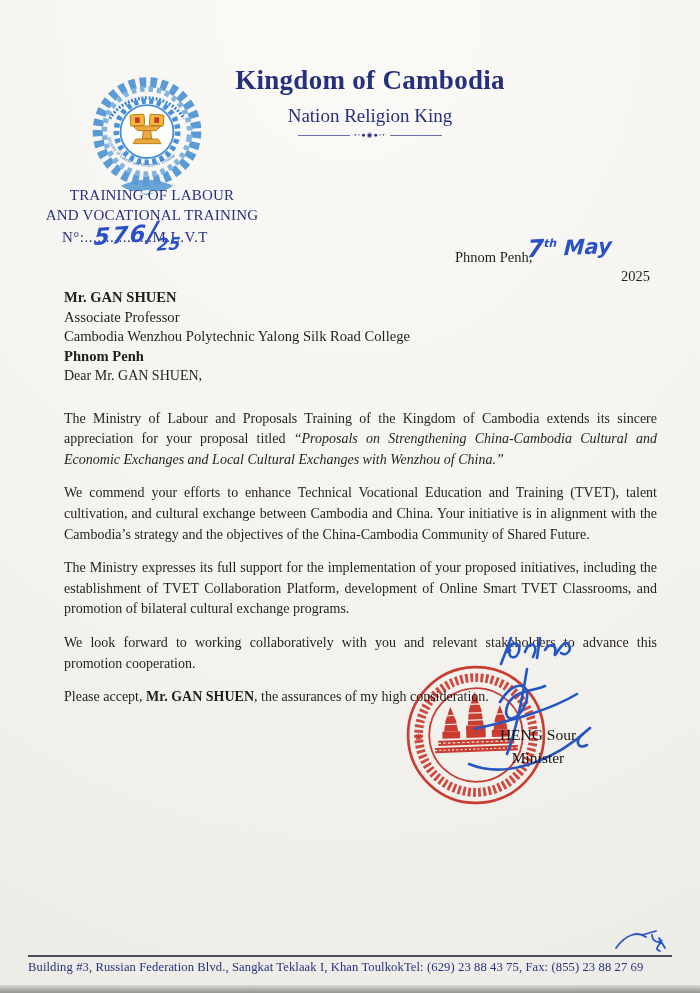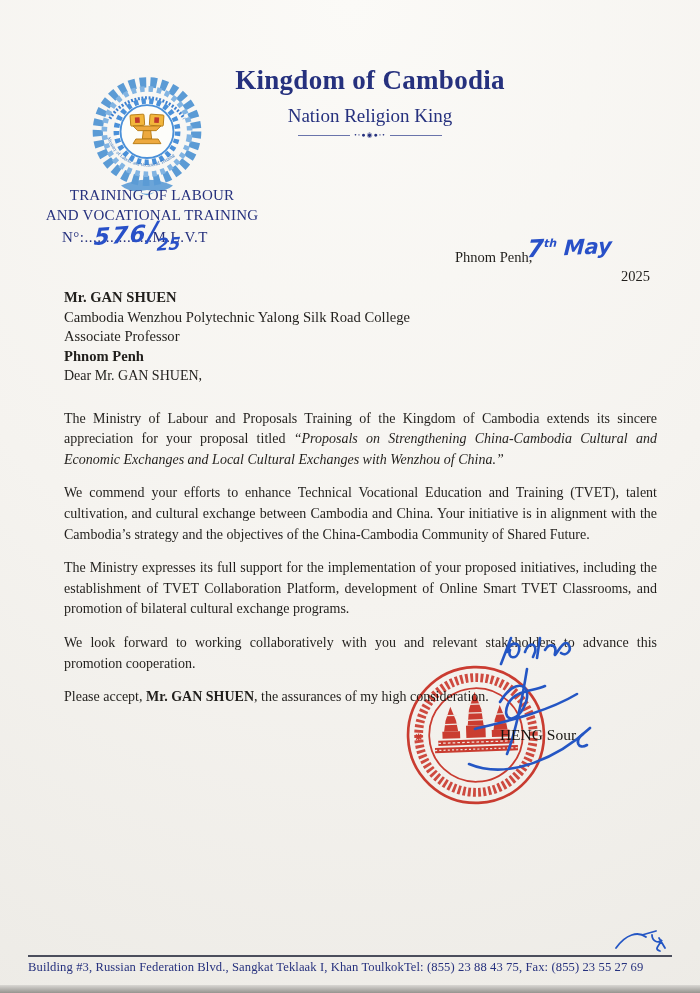--- a/index.html
+++ b/index.html
@@ -113,22 +113,22 @@
 
   <div class="ref-line"><span>N°:</span><span>......</span><span>..........</span><span>M.L.V.T</span></div>
   <div class="hand ref-hand"><span class="num-main">576</span><span class="num-slash">/</span><span class="num-sub">25</span></div>
 
   <div class="date-place">Phnom Penh,</div>
   <div class="hand date-hand"><span class="d-day">7</span><span class="d-ord">th</span><span class="d-month">May</span></div>
   <div class="date-year">2025</div>
 
   <div class="recipient">
     <div class="r-name">Mr. GAN SHUEN</div>
+    <div>Associate Professor</div>
     <div>Cambodia Wenzhou Polytechnic Yalong Silk Road College</div>
-    <div>Associate Professor</div>
     <div><span class="r-city">Phnom Penh</span></div>
   </div>
 
   <div class="letter-body">
     <div class="salutation">Dear Mr. GAN SHUEN,</div>
     <p><span>The Ministry of Labour and Proposals Training of the Kingdom of Cambodia extends its sincere appreciation for your proposal titled </span><span class="q-italic">“Proposals on Strengthening China-Cambodia Cultural and Economic Exchanges and Local Cultural Exchanges with Wenzhou of China.”</span></p>
     <p>We commend your efforts to enhance Technical Vocational Education and Training (TVET), talent cultivation, and cultural exchange between Cambodia and China. Your initiative is in alignment with the Cambodia’s strategy and the objectives of the China-Cambodia Community of Shared Future.</p>
     <p>The Ministry expresses its full support for the implementation of your proposed initiatives, including the establishment of TVET Collaboration Platform, development of Online Smart TVET Classrooms, and promotion of bilateral cultural exchange programs.</p>
     <p>We look forward to working collaboratively with you and relevant stakeholders to advance this promotion cooperation.</p>
     <p><span>Please accept, </span><span class="b-bold">Mr. GAN SHUEN</span><span>, the assurances of my high consideration.</span></p>
@@ -180,28 +180,29 @@
       <path d="M45,78 C60,52 80,60 69,83 C60,101 46,96 53,80 C60,66 76,68 90,62"></path>
       <path d="M72,45 C68,70 60,110 52,130"></path>
       <path d="M20,105 C52,97 92,88 122,70"></path>
       <path d="M14,140 C55,157 105,132 135,104"></path>
       <path d="M128,110 c-9,7 -5,16 4,11"></path>
     </g>
   </svg>
 
   <div class="signer">
     <div>HENG Sour</div>
+    <div>Minister</div>
   </div>
 
   <svg class="paraph" viewBox="0 0 60 30" aria-hidden="true">
     <g stroke="#2456c4" stroke-width="1.8" fill="none" stroke-linecap="round">
       <path d="M4,22 C14,8 26,5 34,11 M30,9 L44,5 M40,9 c0,6 6,9 10,5 c-4,7 -8,9 -2,11 M47,12 l6,10"></path>
     </g>
   </svg>
 
   <div class="footer-rule"></div>
   <div class="footer-text">
     <span>Building #3, Russian Federation Blvd., Sangkat Teklaak I, Khan Toulkok</span>
-    <span>Tel: (855) 23 88 43 75, Fax: (855) 23 55 27 69</span>
+    <span>Tel: (629) 23 88 43 75, Fax: (855) 23 88 27 69</span>
   </div>
 
   <div class="scan-strip"></div>
 </div>
 
 </body></html>

